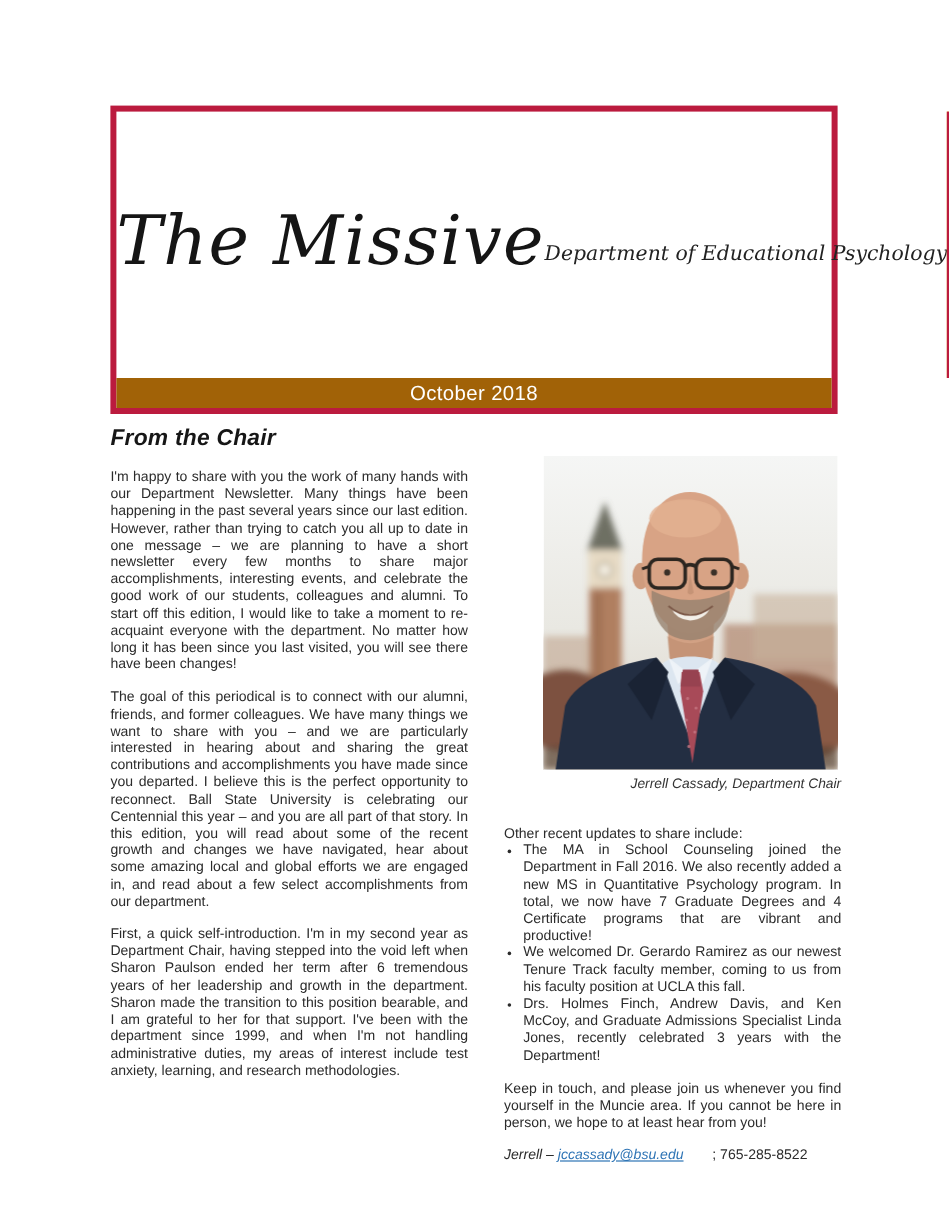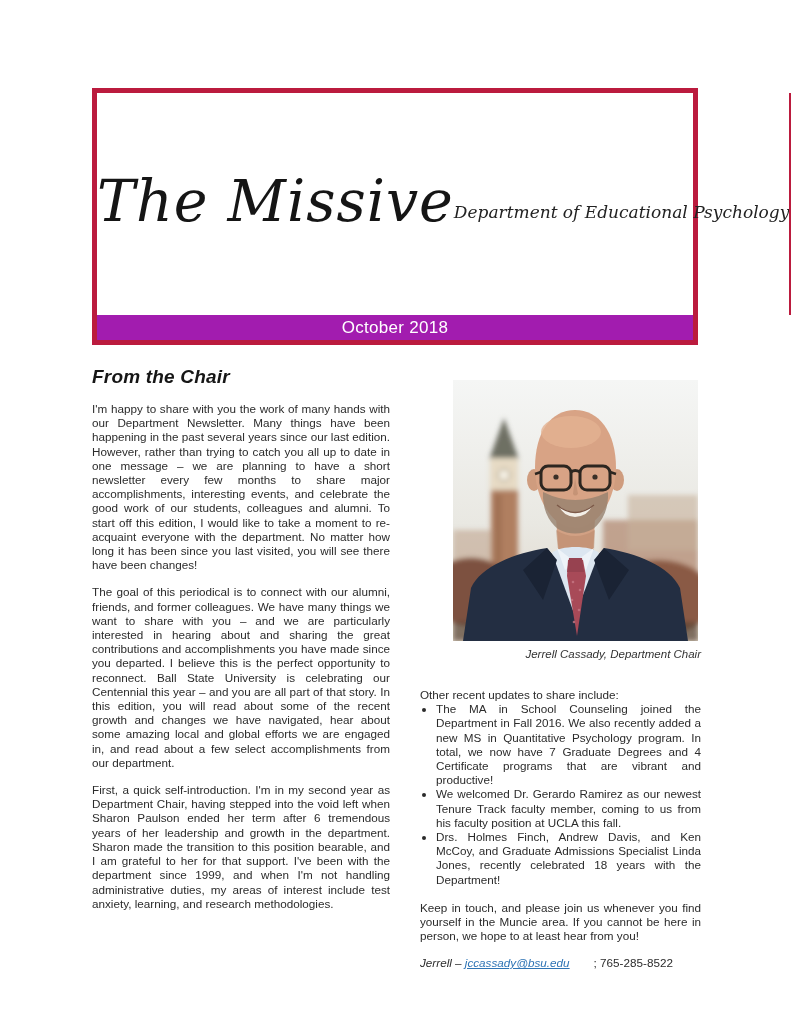--- a/index.html
+++ b/index.html
@@ -29,26 +29,26 @@
   .logo-panel{
     width:196px;border-left:5px solid #bb1b3e;box-sizing:border-box;
     display:flex;flex-direction:column;align-items:center;padding-top:6px;background:#fde047;
   }
   .logo-emblem{width:128px;height:118px;}
   .logo-line1{font-size:20px;font-weight:bold;letter-spacing:2.5px;color:#1b1b1b;margin-top:4px;white-space:nowrap;}
   .logo-line2{font-size:21px;font-weight:700;letter-spacing:4px;color:#1b1b1b;margin-top:18px;white-space:nowrap;}
   .logo-rule{width:150px;height:1px;background:#c8c8c8;margin:9px 0 7px 0;}
   .logo-est{font-size:13px;letter-spacing:2.5px;color:#3a3a3a;white-space:nowrap;font-style:italic;}
   .date-banner{
-    height:25px;background:#a21caf;color:#ffffff;
+    height:25px;background:#a16207;color:#ffffff;
     display:flex;align-items:center;justify-content:center;
     font-size:17px;letter-spacing:0.3px;
   }
   
-  .article{position:absolute;left:92px;top:366px;width:298px;}
+  .article{position:absolute;left:92px;top:355px;width:298px;}
   .article-heading{
     font-size:19px;font-weight:bold;font-style:italic;color:#161616;
     margin:0 0 14px 0;letter-spacing:0.2px;
   }
   .article p{
     margin:0 0 13px 0;font-size:11.7px;line-height:14.2px;text-align:justify;color:#2b2b2b;
   }
   
   .right-col{position:absolute;left:420px;top:380px;width:281px;}
   .portrait{margin-left:33px;width:245px;height:261px;display:block;}
@@ -204,21 +204,21 @@
           </g>
         </g>
       </svg>
     </div>
     <div class="photo-caption">Jerrell Cassady, Department Chair</div>
 
     <div class="updates-intro">Other recent updates to share include:</div>
     <ul class="updates-list">
         <li>The MA in School Counseling joined the Department in Fall 2016. We also recently added a new MS in Quantitative Psychology program. In total, we now have 7 Graduate Degrees and 4 Certificate programs that are vibrant and productive!</li>
         <li>We welcomed Dr. Gerardo Ramirez as our newest Tenure Track faculty member, coming to us from his faculty position at UCLA this fall.</li>
-        <li>Drs. Holmes Finch, Andrew Davis, and Ken McCoy, and Graduate Admissions Specialist Linda Jones, recently celebrated 18 years with the Department!</li>
+        <li>Drs. Holmes Finch, Andrew Davis, and Ken McCoy, and Graduate Admissions Specialist Linda Jones, recently celebrated 3 years with the Department!</li>
       </ul>
 
     <div class="closing">Keep in touch, and please join us whenever you find yourself in the Muncie area. If you cannot be here in person, we hope to at least hear from you!</div>
 
     <div class="signature">
       <span class="sig-name">Jerrell – </span><a class="sig-email">jccassady@bsu.edu</a><span class="sig-phone">; 765-285-8522</span>
     </div>
   </div>
 
 </div>

